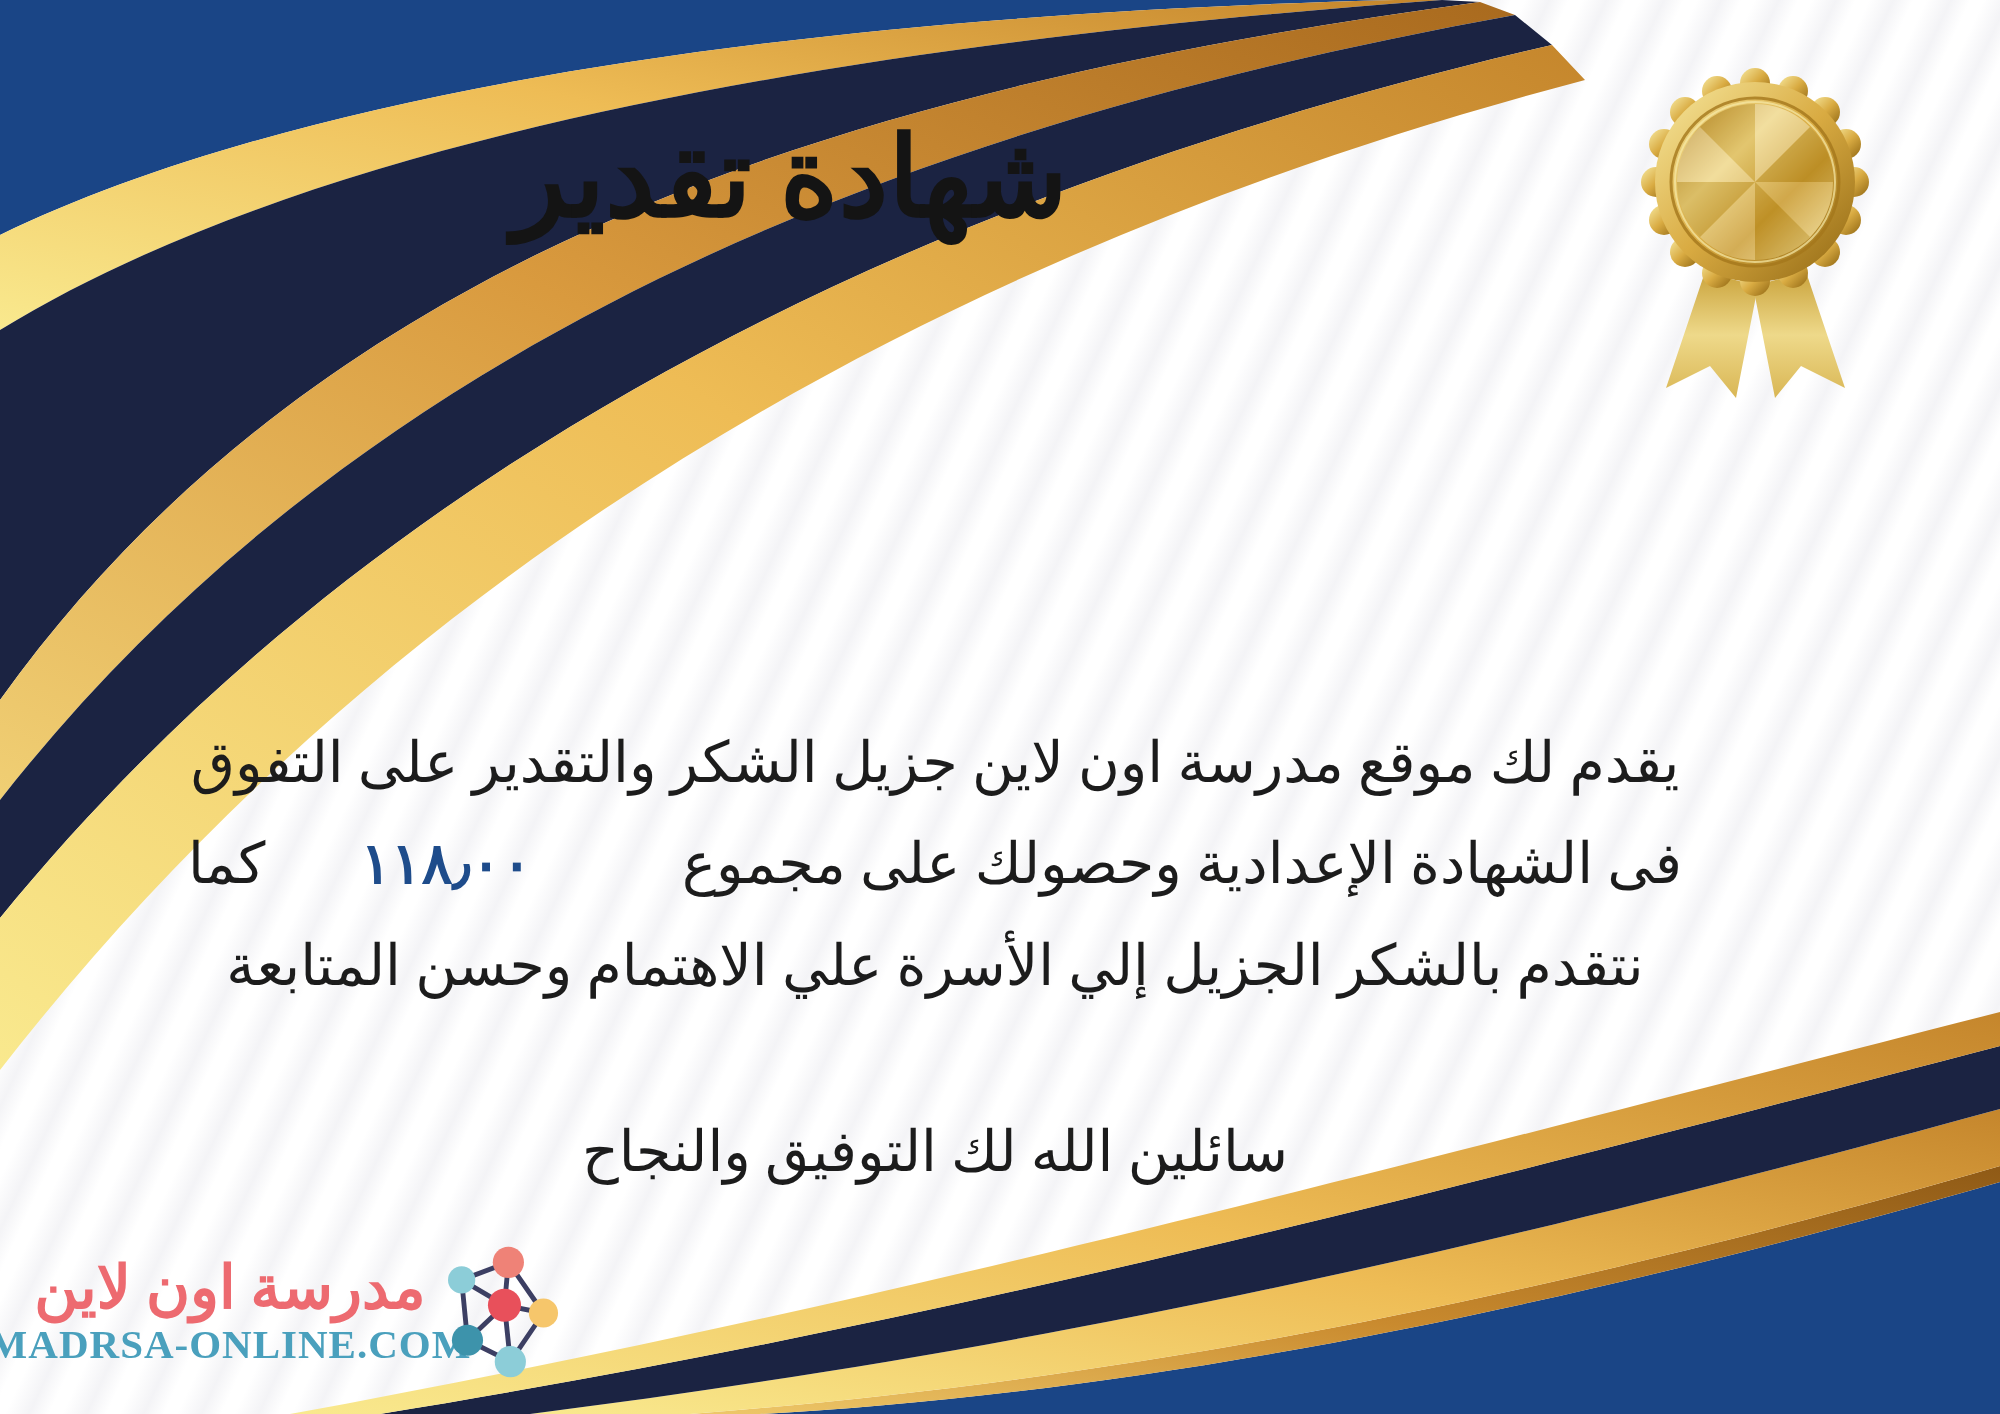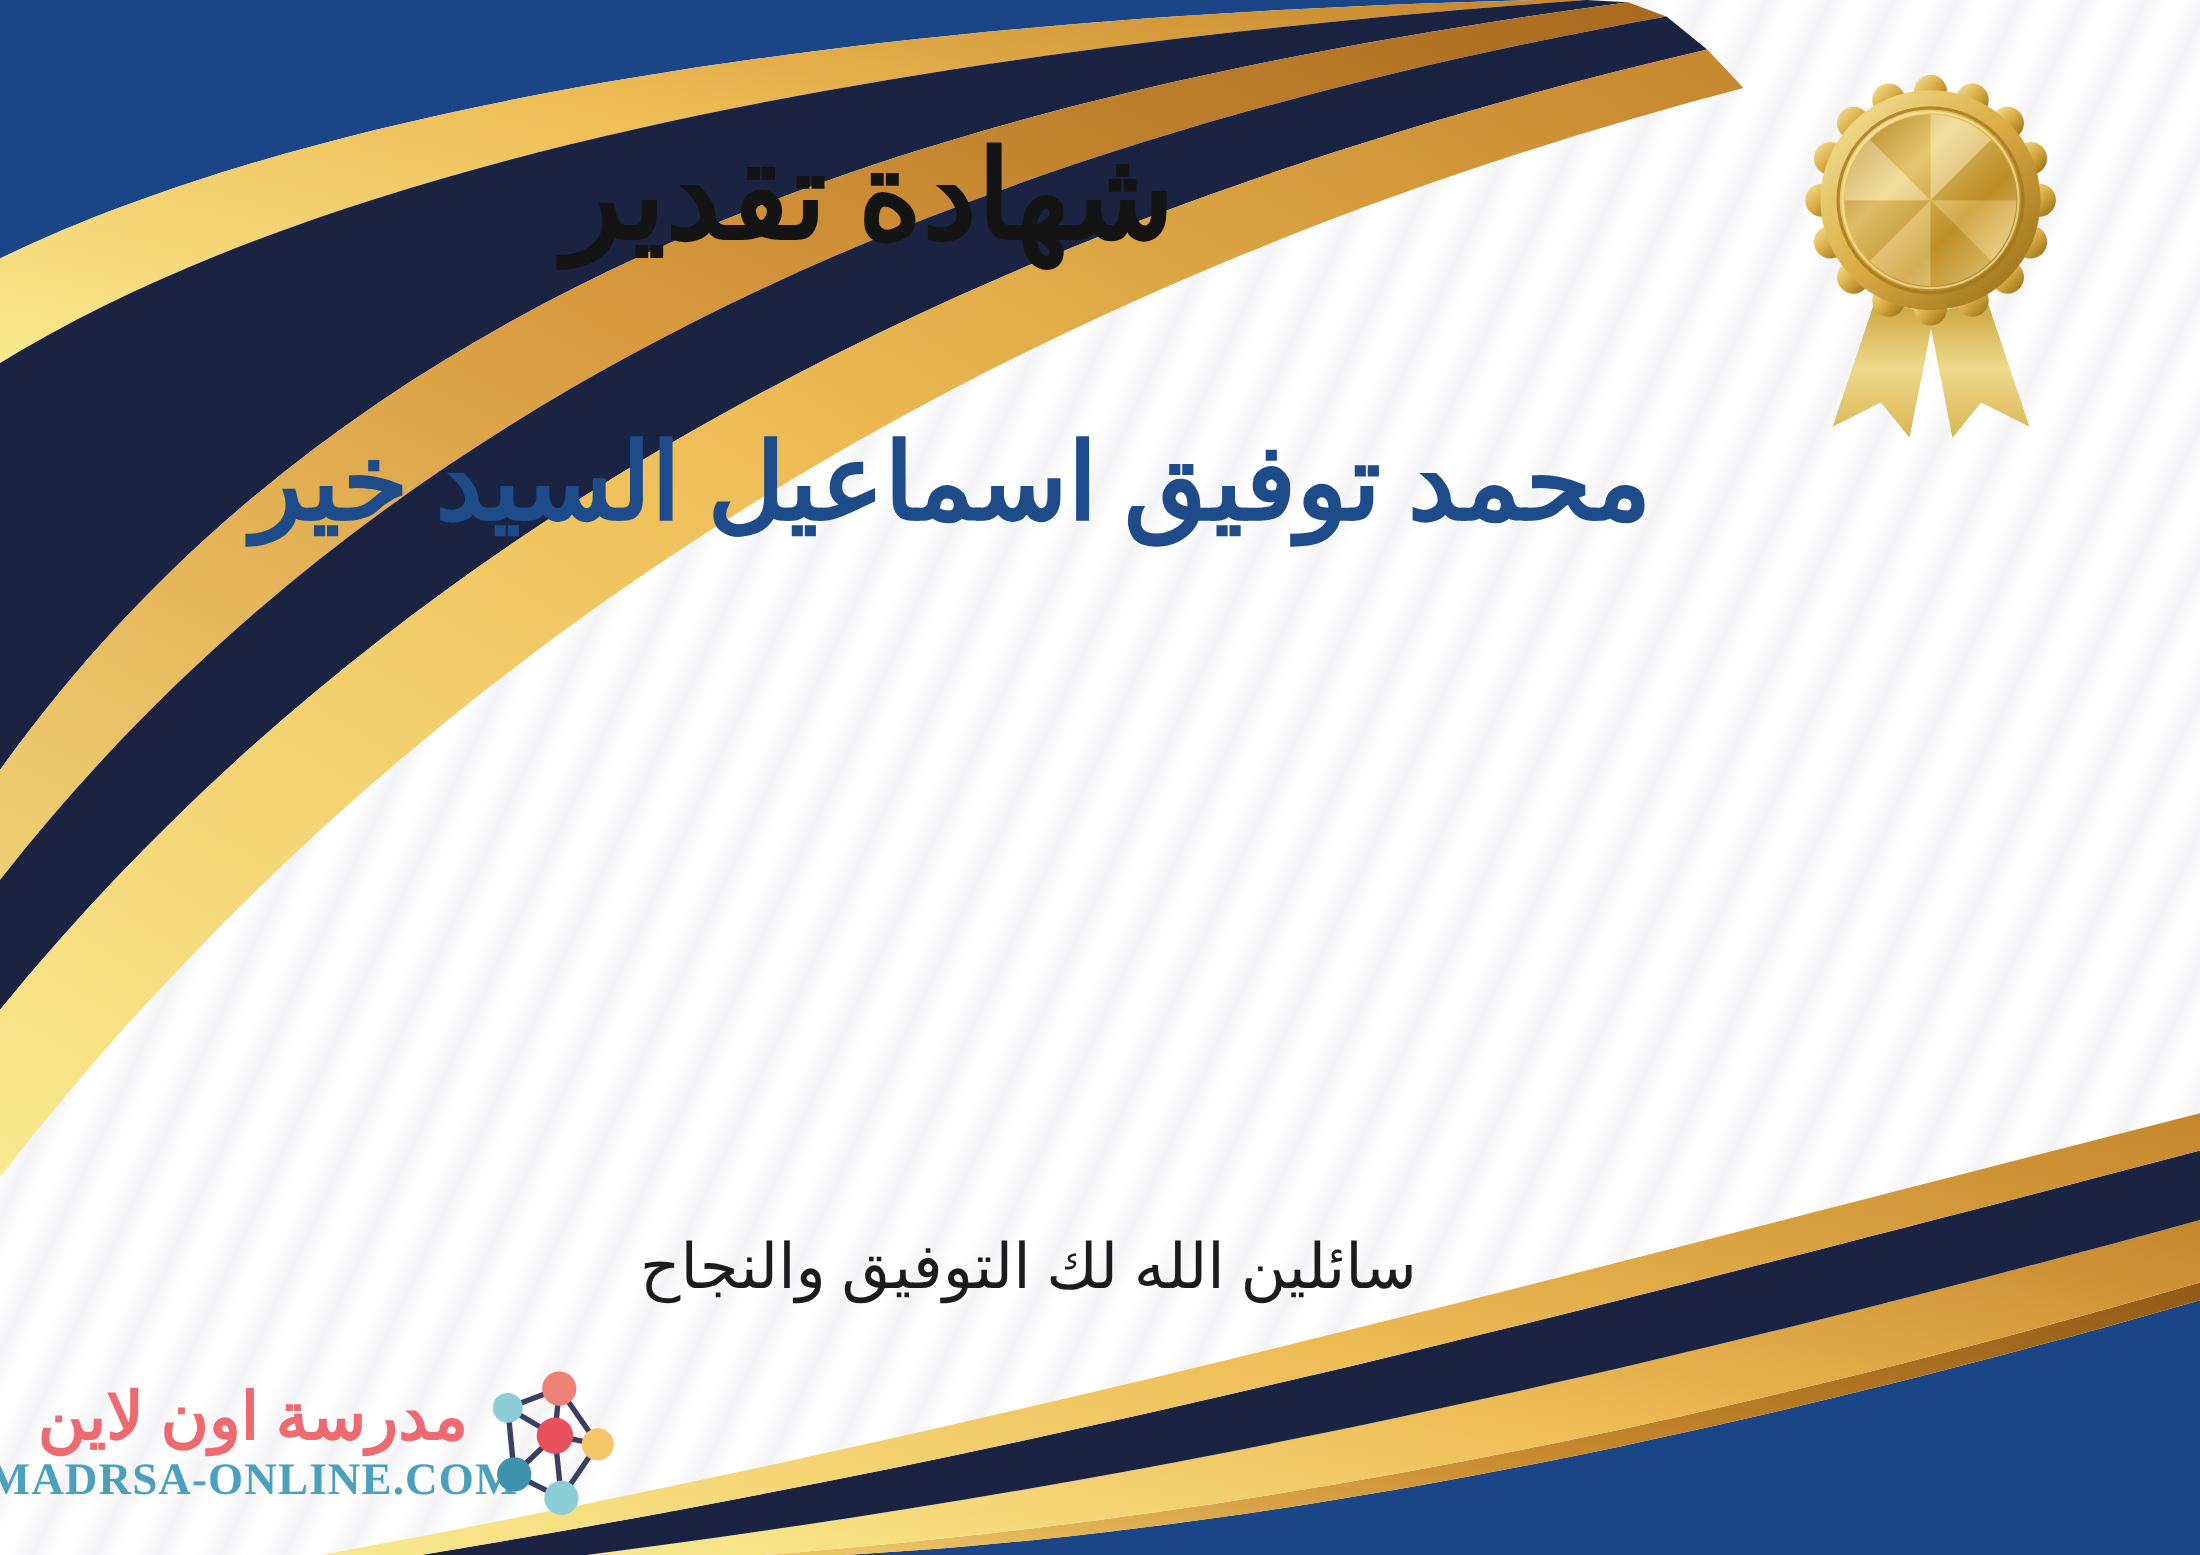--- a/index.html
+++ b/index.html
@@ -160,22 +160,26 @@
       <path d="M147,148 L202,203 A78,78 0 0 1 147,226 Z" fill="#8a6410" opacity="0.16"></path>
       <path d="M147,148 L147,226 A78,78 0 0 1 92,203 Z" fill="#ffffff" opacity="0.20"></path>
       <path d="M147,148 L92,203 A78,78 0 0 1 69,148 Z" fill="#8a6410" opacity="0.18"></path>
       <path d="M147,148 L69,148 A78,78 0 0 1 92,93 Z" fill="#ffffff" opacity="0.26"></path>
       <path d="M147,148 L92,93 A78,78 0 0 1 147,70 Z" fill="#8a6410" opacity="0.10"></path>
     </g>
   </svg>
 
   <div class="title">شهادة تقدير</div>
 
-  <div class="student-name">محمد توفيق اسماعيل السيد خير</div>
-
+
+  <div class="body-text">
+    <div class="line">يقدم لك موقع مدرسة اون لاين جزيل الشكر  والتقدير على التفوق</div>
+    <div class="line"><span>فى الشهادة الإعدادية وحصولك على مجموع</span><span class="score">١١٨٫٠٠</span><span>كما</span></div>
+    <div class="line">نتقدم  بالشكر الجزيل إلي الأسرة علي الاهتمام وحسن المتابعة</div>
+  </div>
 
   <div class="footer-line">سائلين الله لك التوفيق  والنجاح</div>
 
   <div class="logo">
     <div class="logo-texts">
       <div class="logo-ar">مدرسة اون لاين</div>
       <div class="logo-site">MADRSA-ONLINE.COM</div>
     </div>
     <svg class="logo-icon" viewBox="0 0 115 140" aria-hidden="true">
       <g stroke="#3c3f63" stroke-width="5" stroke-linecap="round">

